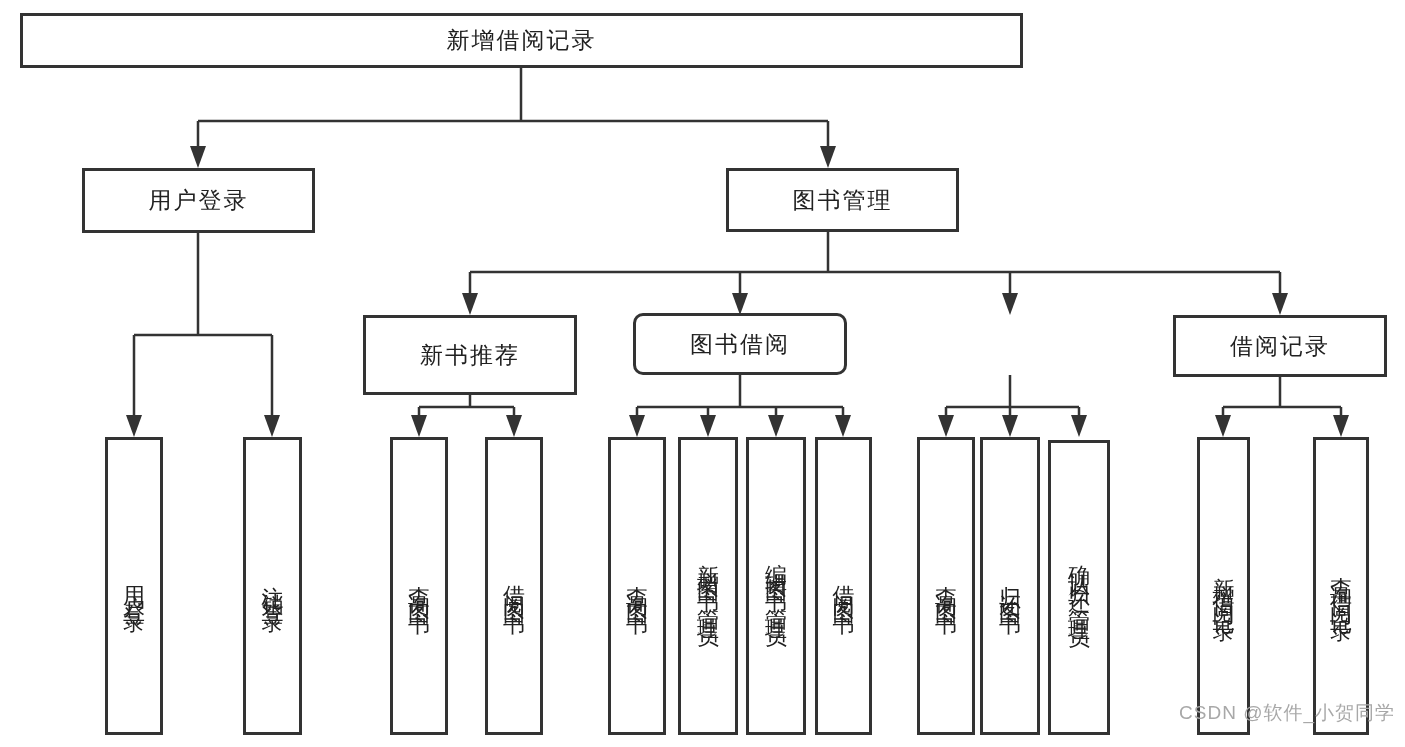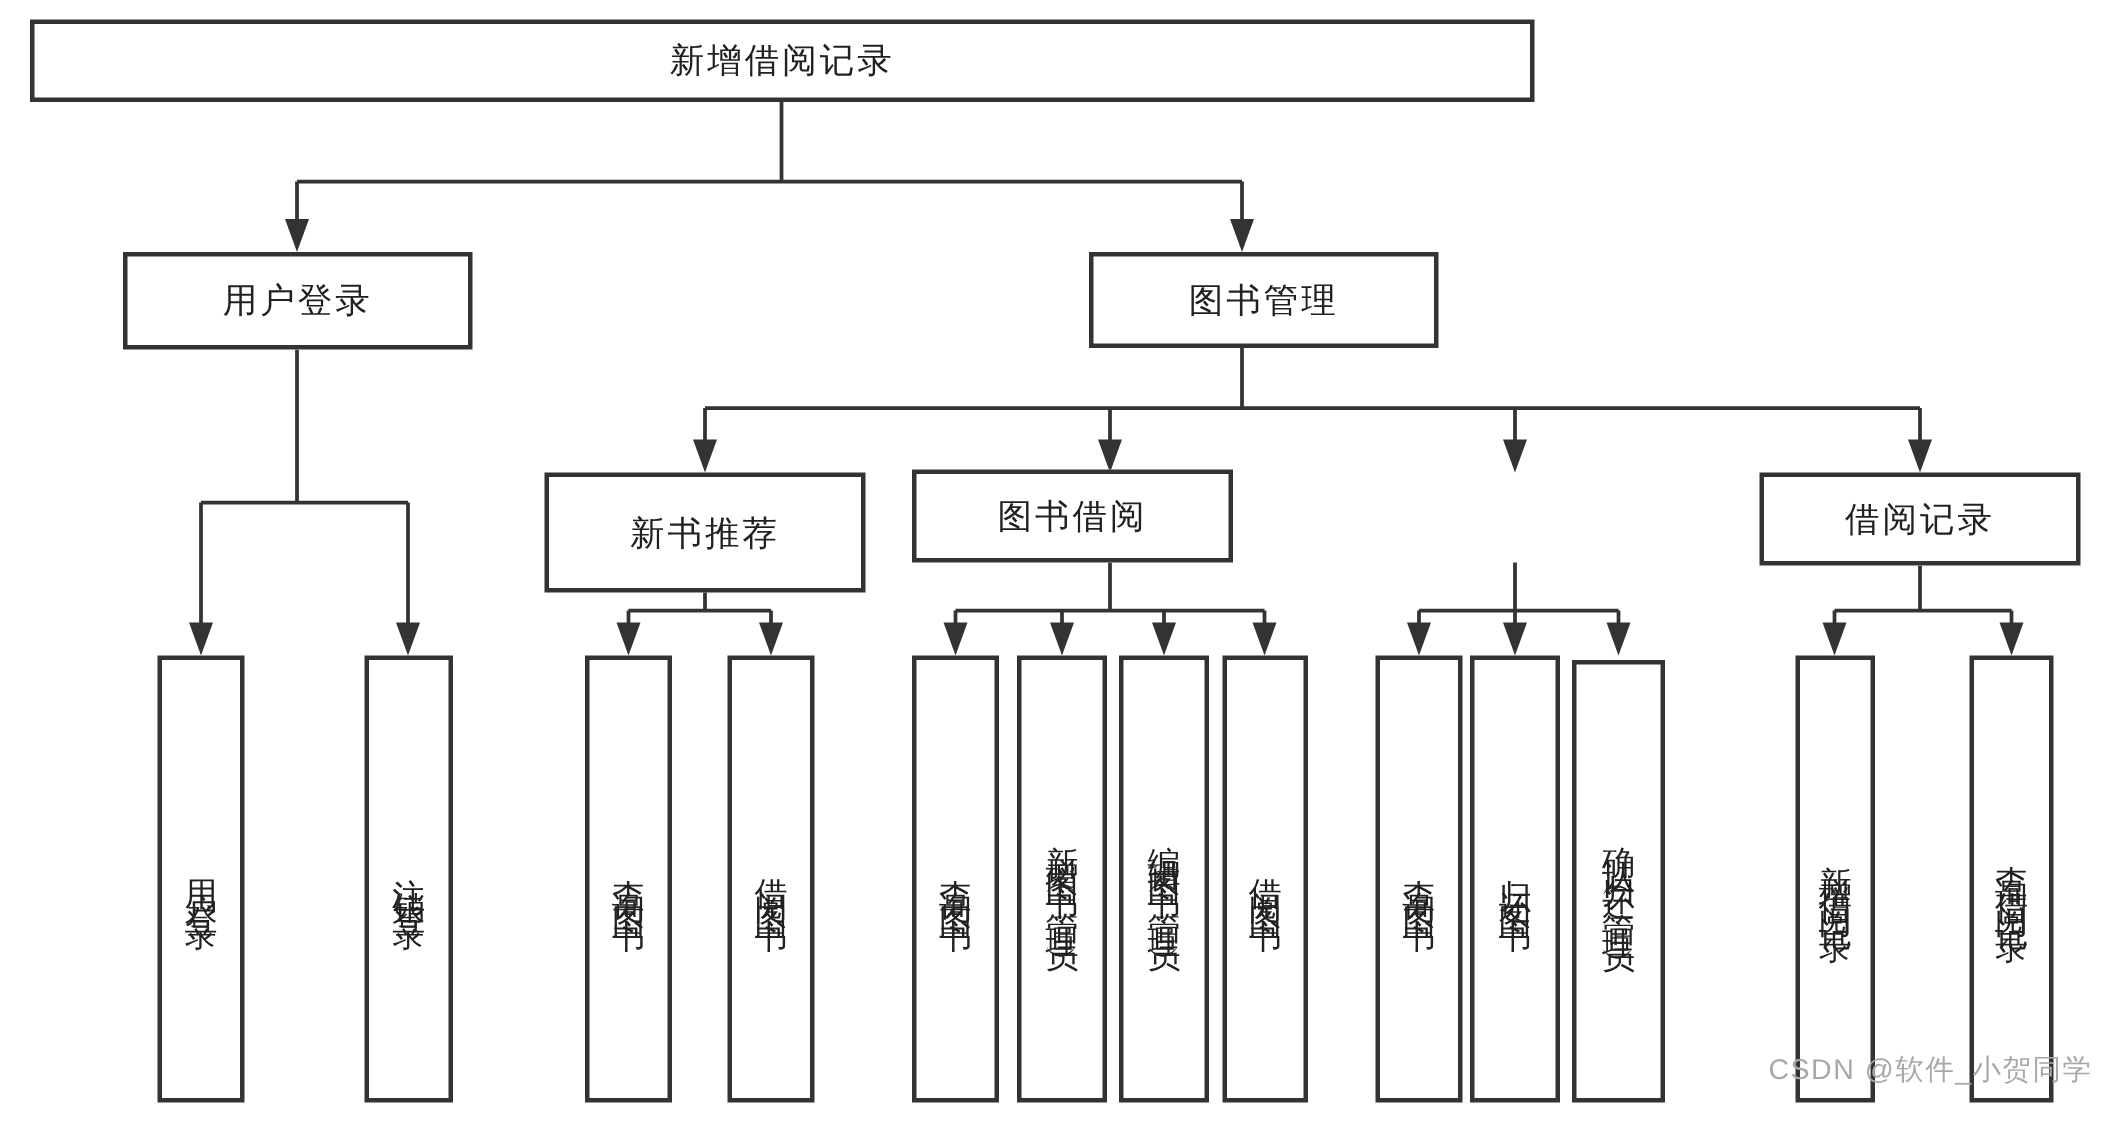--- a/index.html
+++ b/index.html
@@ -87,21 +87,21 @@
       <polygon points="1333,415 1349,415 1341,437"></polygon>
     </g>
   </svg>
 
   <div class="box hnode" style="left:20px;top:13px;width:1003px;height:55px;">新增借阅记录</div>
 
   <div class="box hnode" style="left:82px;top:168px;width:233px;height:65px;">用户登录</div>
   <div class="box hnode" style="left:712px;top:168px;width:233px;height:64px;margin-left:14px;">图书管理</div>
 
   <div class="box hnode" style="left:363px;top:315px;width:214px;height:80px;">新书推荐</div>
-  <div class="box hnode" style="left:608px;top:313px;width:214px;height:62px;">图书借阅</div>
+  <div class="box hnode" style="left:633px;top:313px;width:214px;height:62px;border-radius:10px;">图书借阅</div>
   <div class="box hnode" style="left:1173px;top:315px;width:214px;height:62px;">借阅记录</div>
 
   <div class="box vnode" style="left:105px;top:437px;width:58px;height:298px;">用户登录</div>
   <div class="box vnode" style="left:243px;top:437px;width:59px;height:298px;">注销登录</div>
 
   <div class="box vnode" style="left:390px;top:437px;width:58px;height:298px;">查询图书</div>
   <div class="box vnode" style="left:485px;top:437px;width:58px;height:298px;">借阅图书</div>
 
   <div class="box vnode" style="left:608px;top:437px;width:58px;height:298px;">查询图书</div>
   <div class="box vnode" style="left:678px;top:437px;width:60px;height:298px;">新增图书（管理员）</div>

